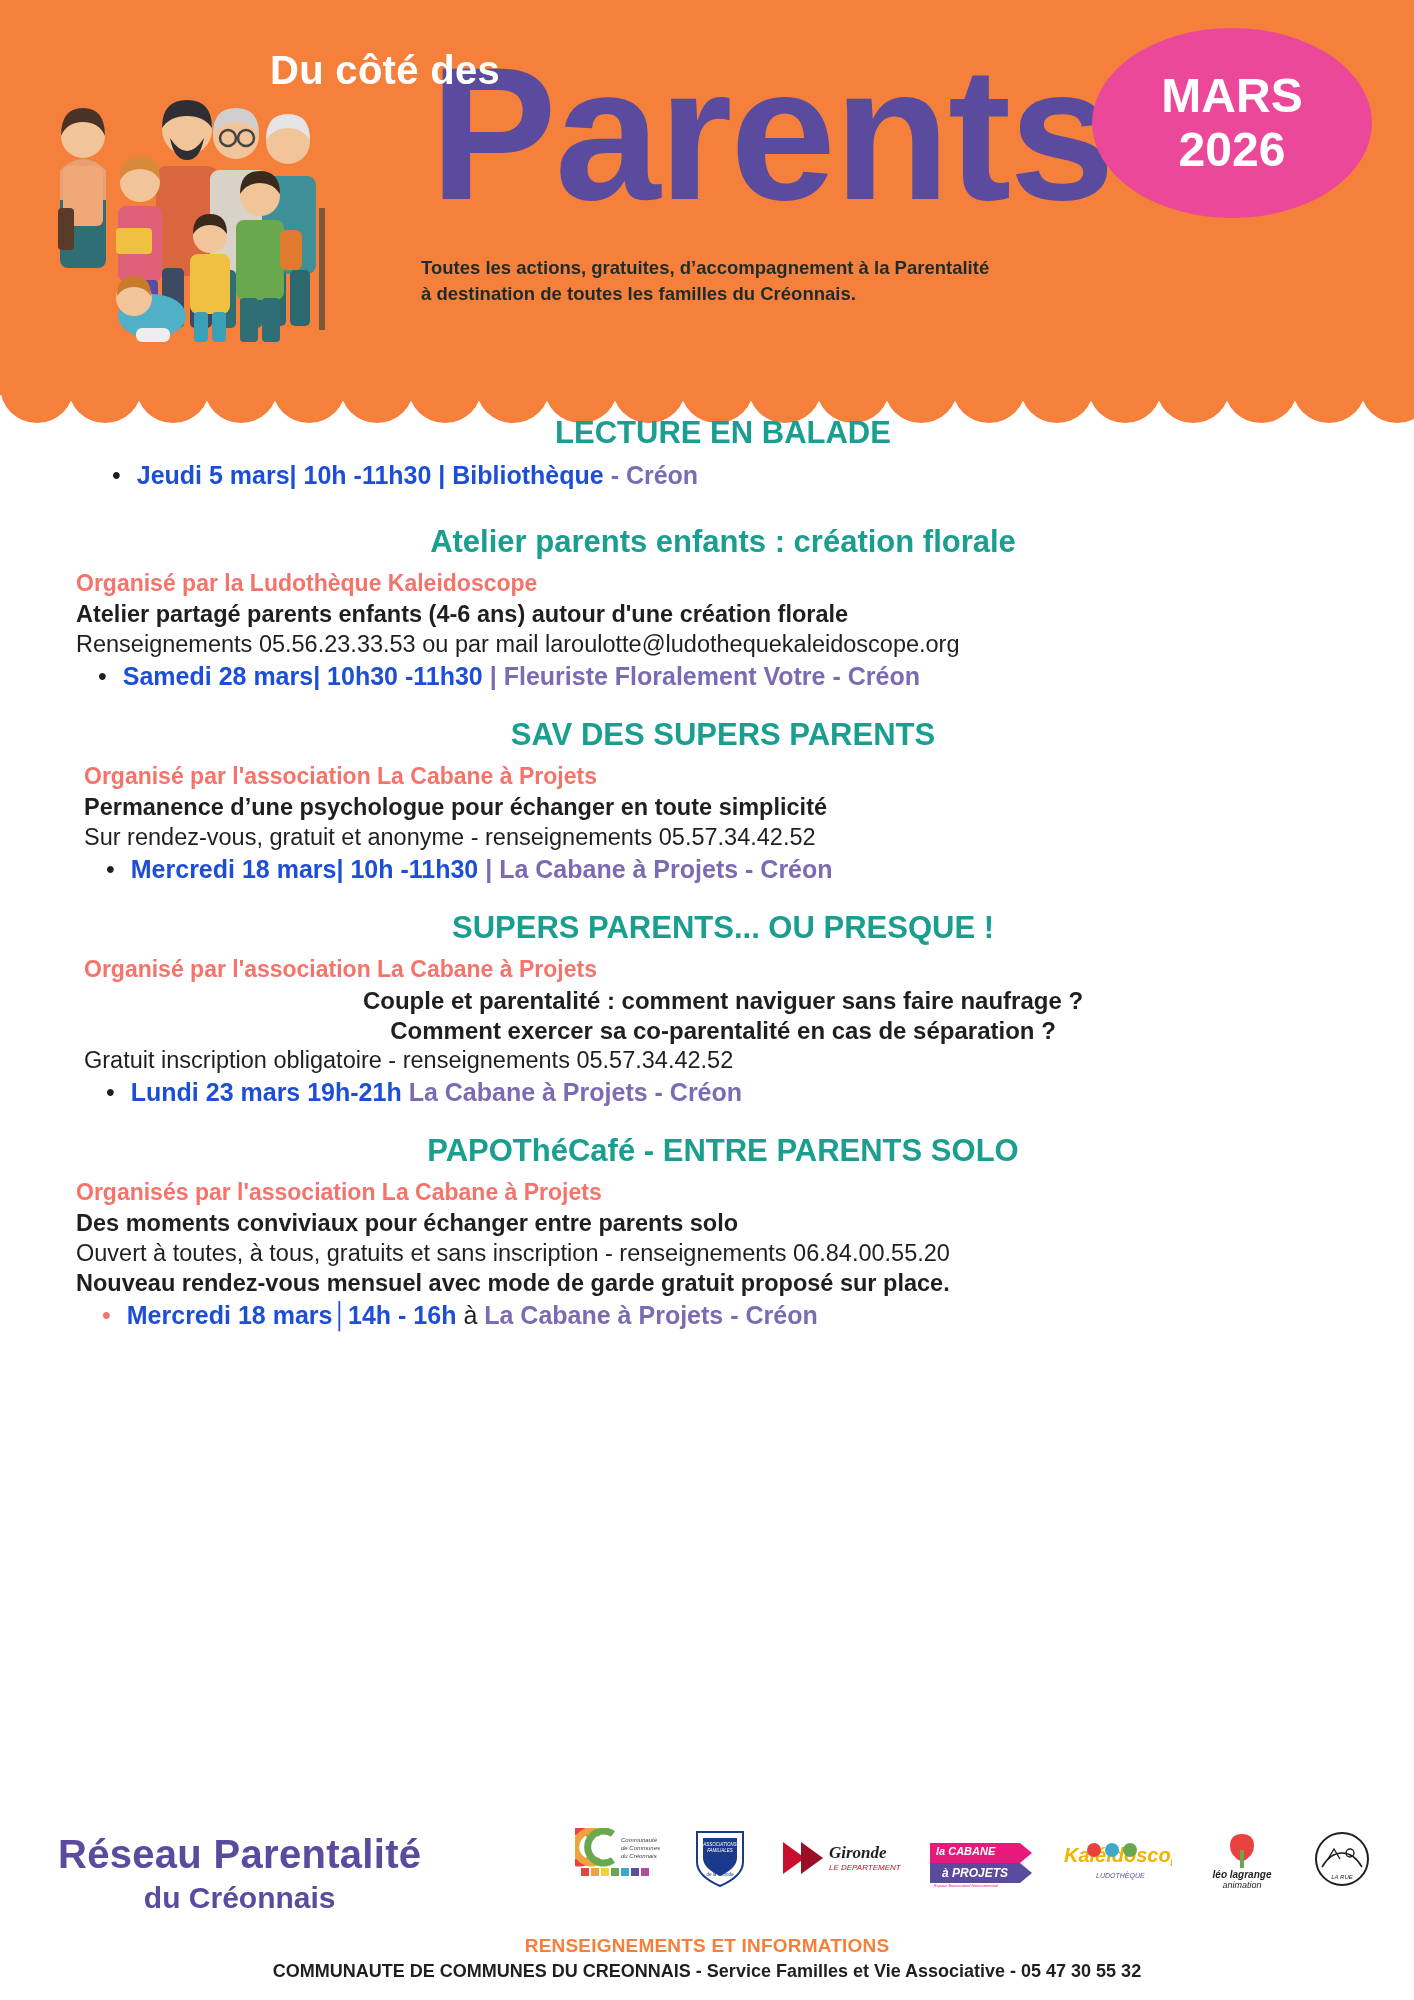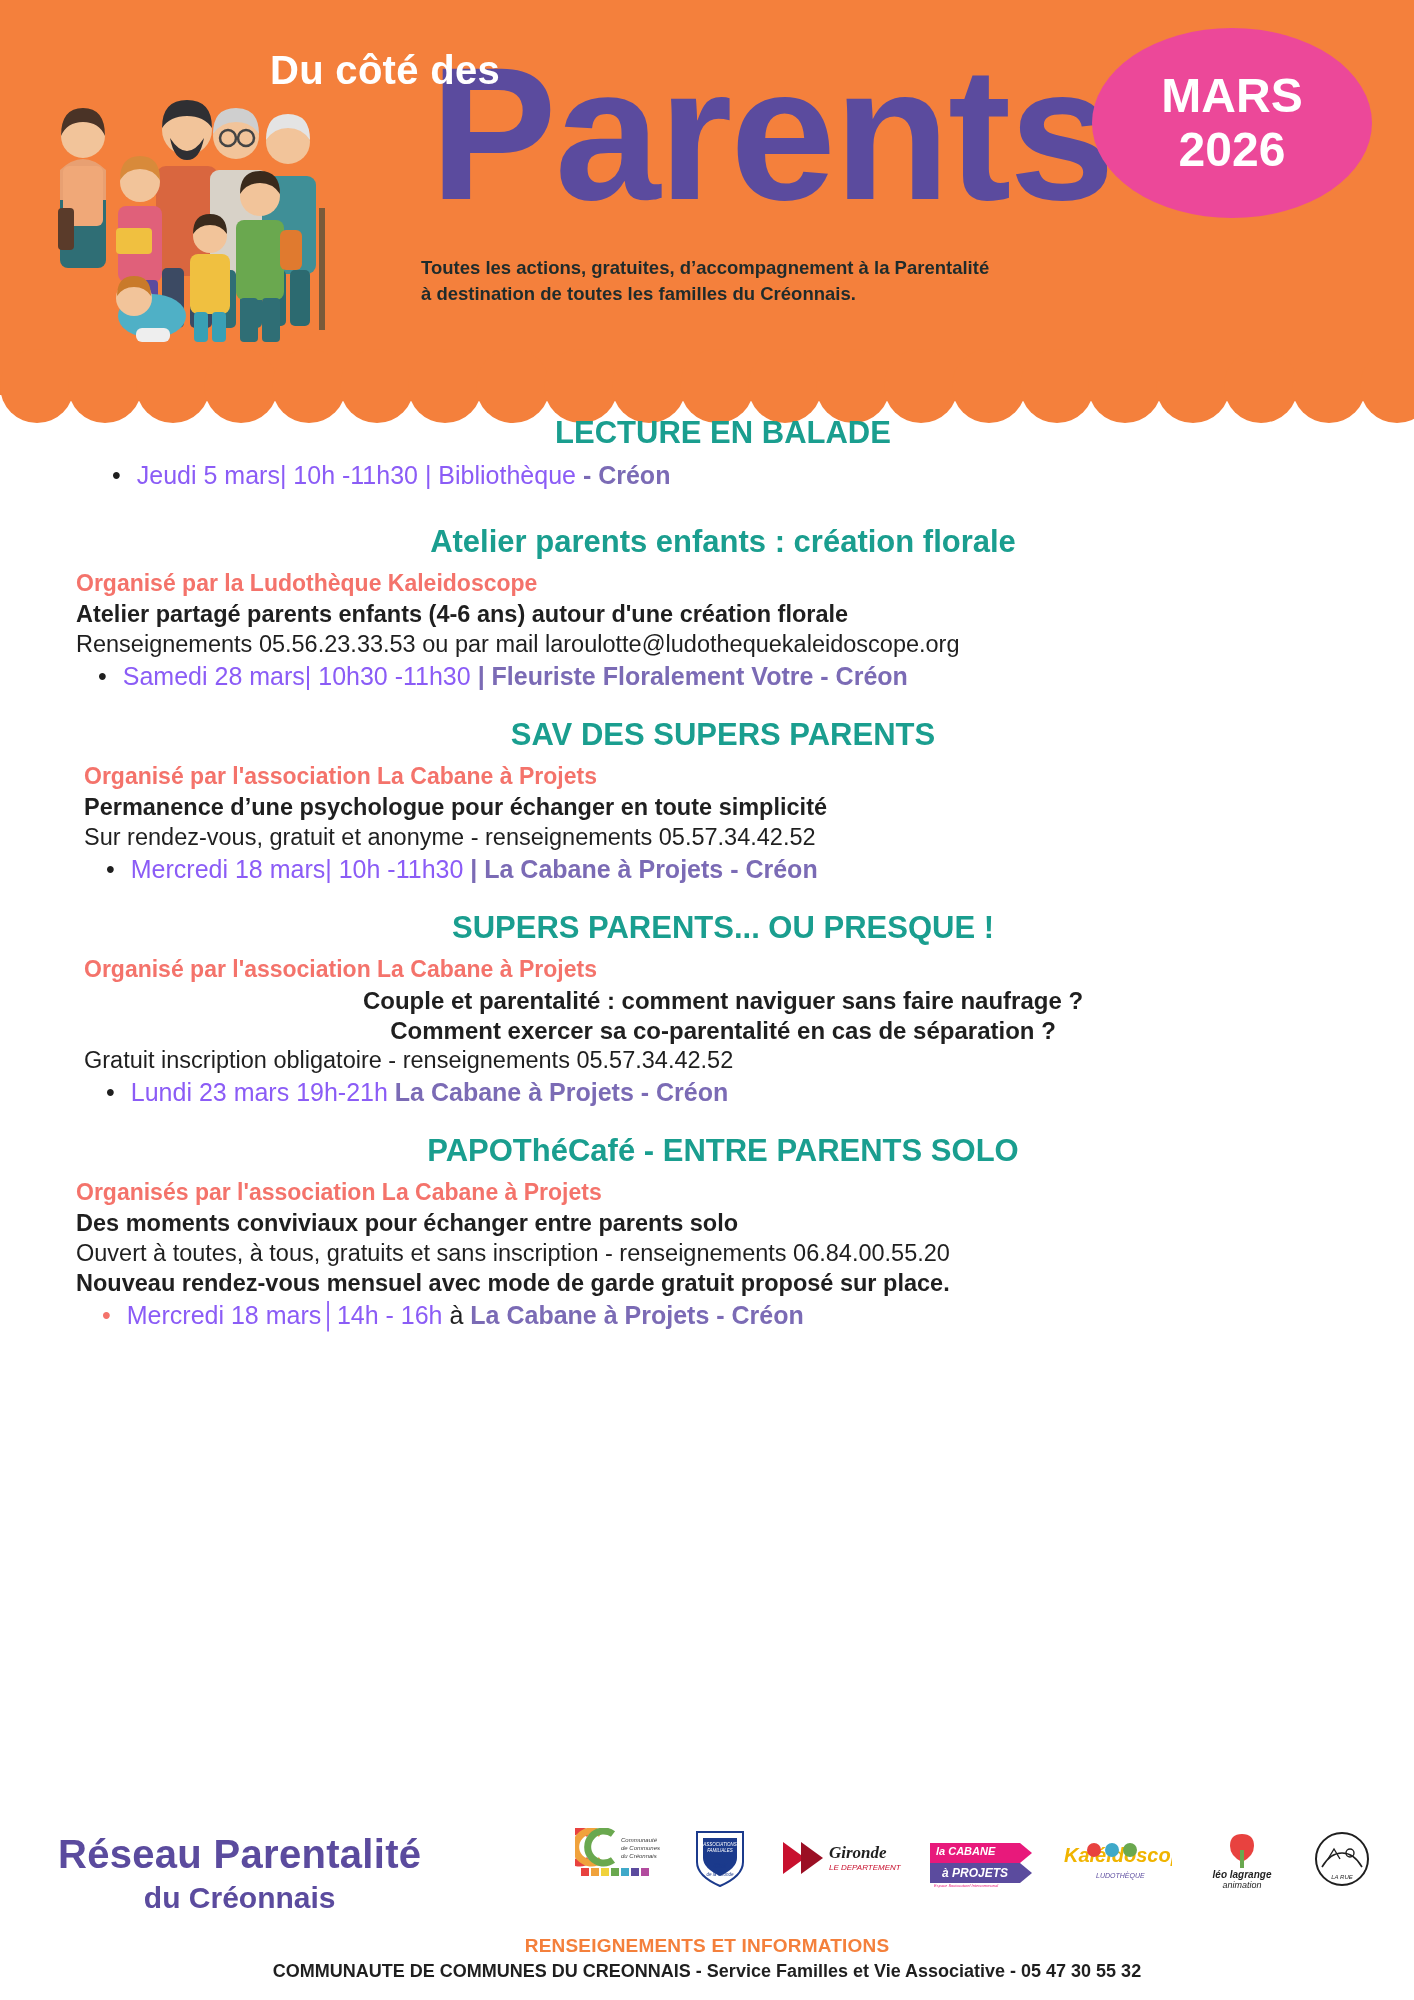--- a/index.html
+++ b/index.html
@@ -152,22 +152,22 @@
     margin-top: 4px;
   }
   .bullet-dot {
     color: #1f1f1f;
     font-size: 25px;
     margin-right: 16px;
     line-height: 1;
   }
   .bullet-dot.pink { color: #f4736b; }
   .when {
-    color: #8b5cf6;
-    font-weight: normal;
+    color: #1d4ed8;
+    font-weight: bold;
   }
   .where {
     color: #7b6bb5;
     font-weight: bold;
   }
   .plain { color: #1f1f1f; font-weight: normal; }
 
   
   .footer {
     position: absolute;

